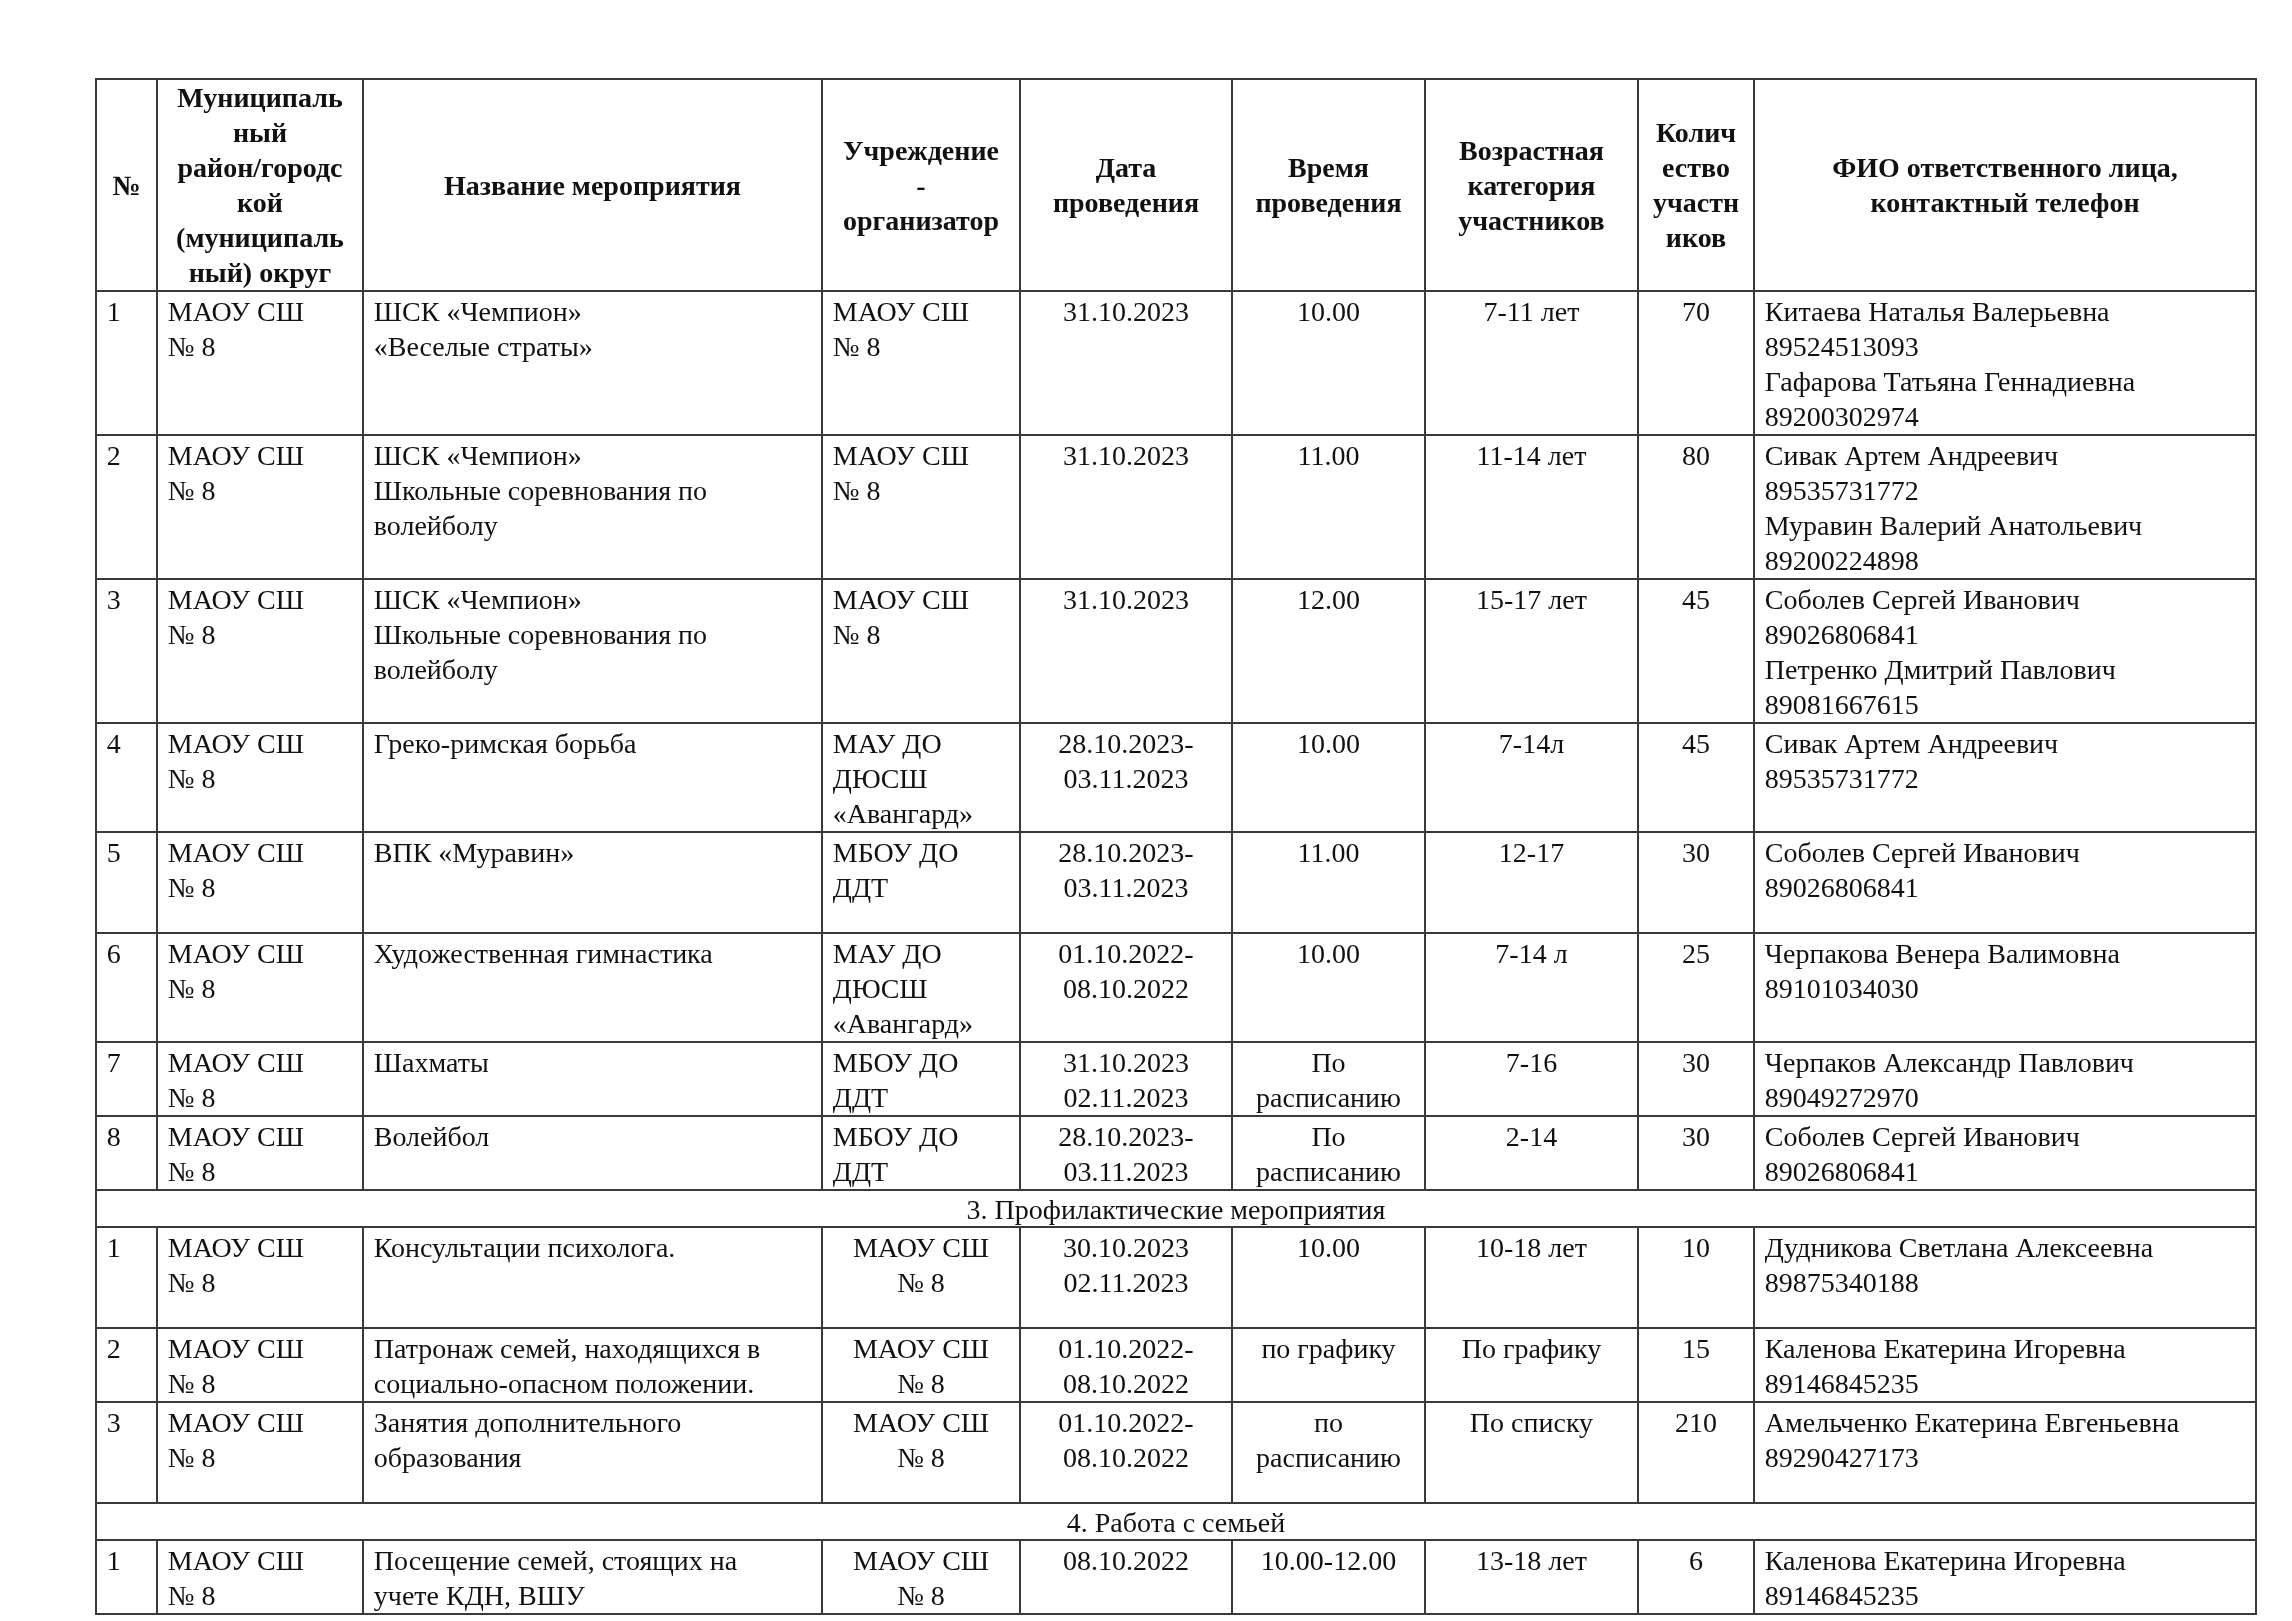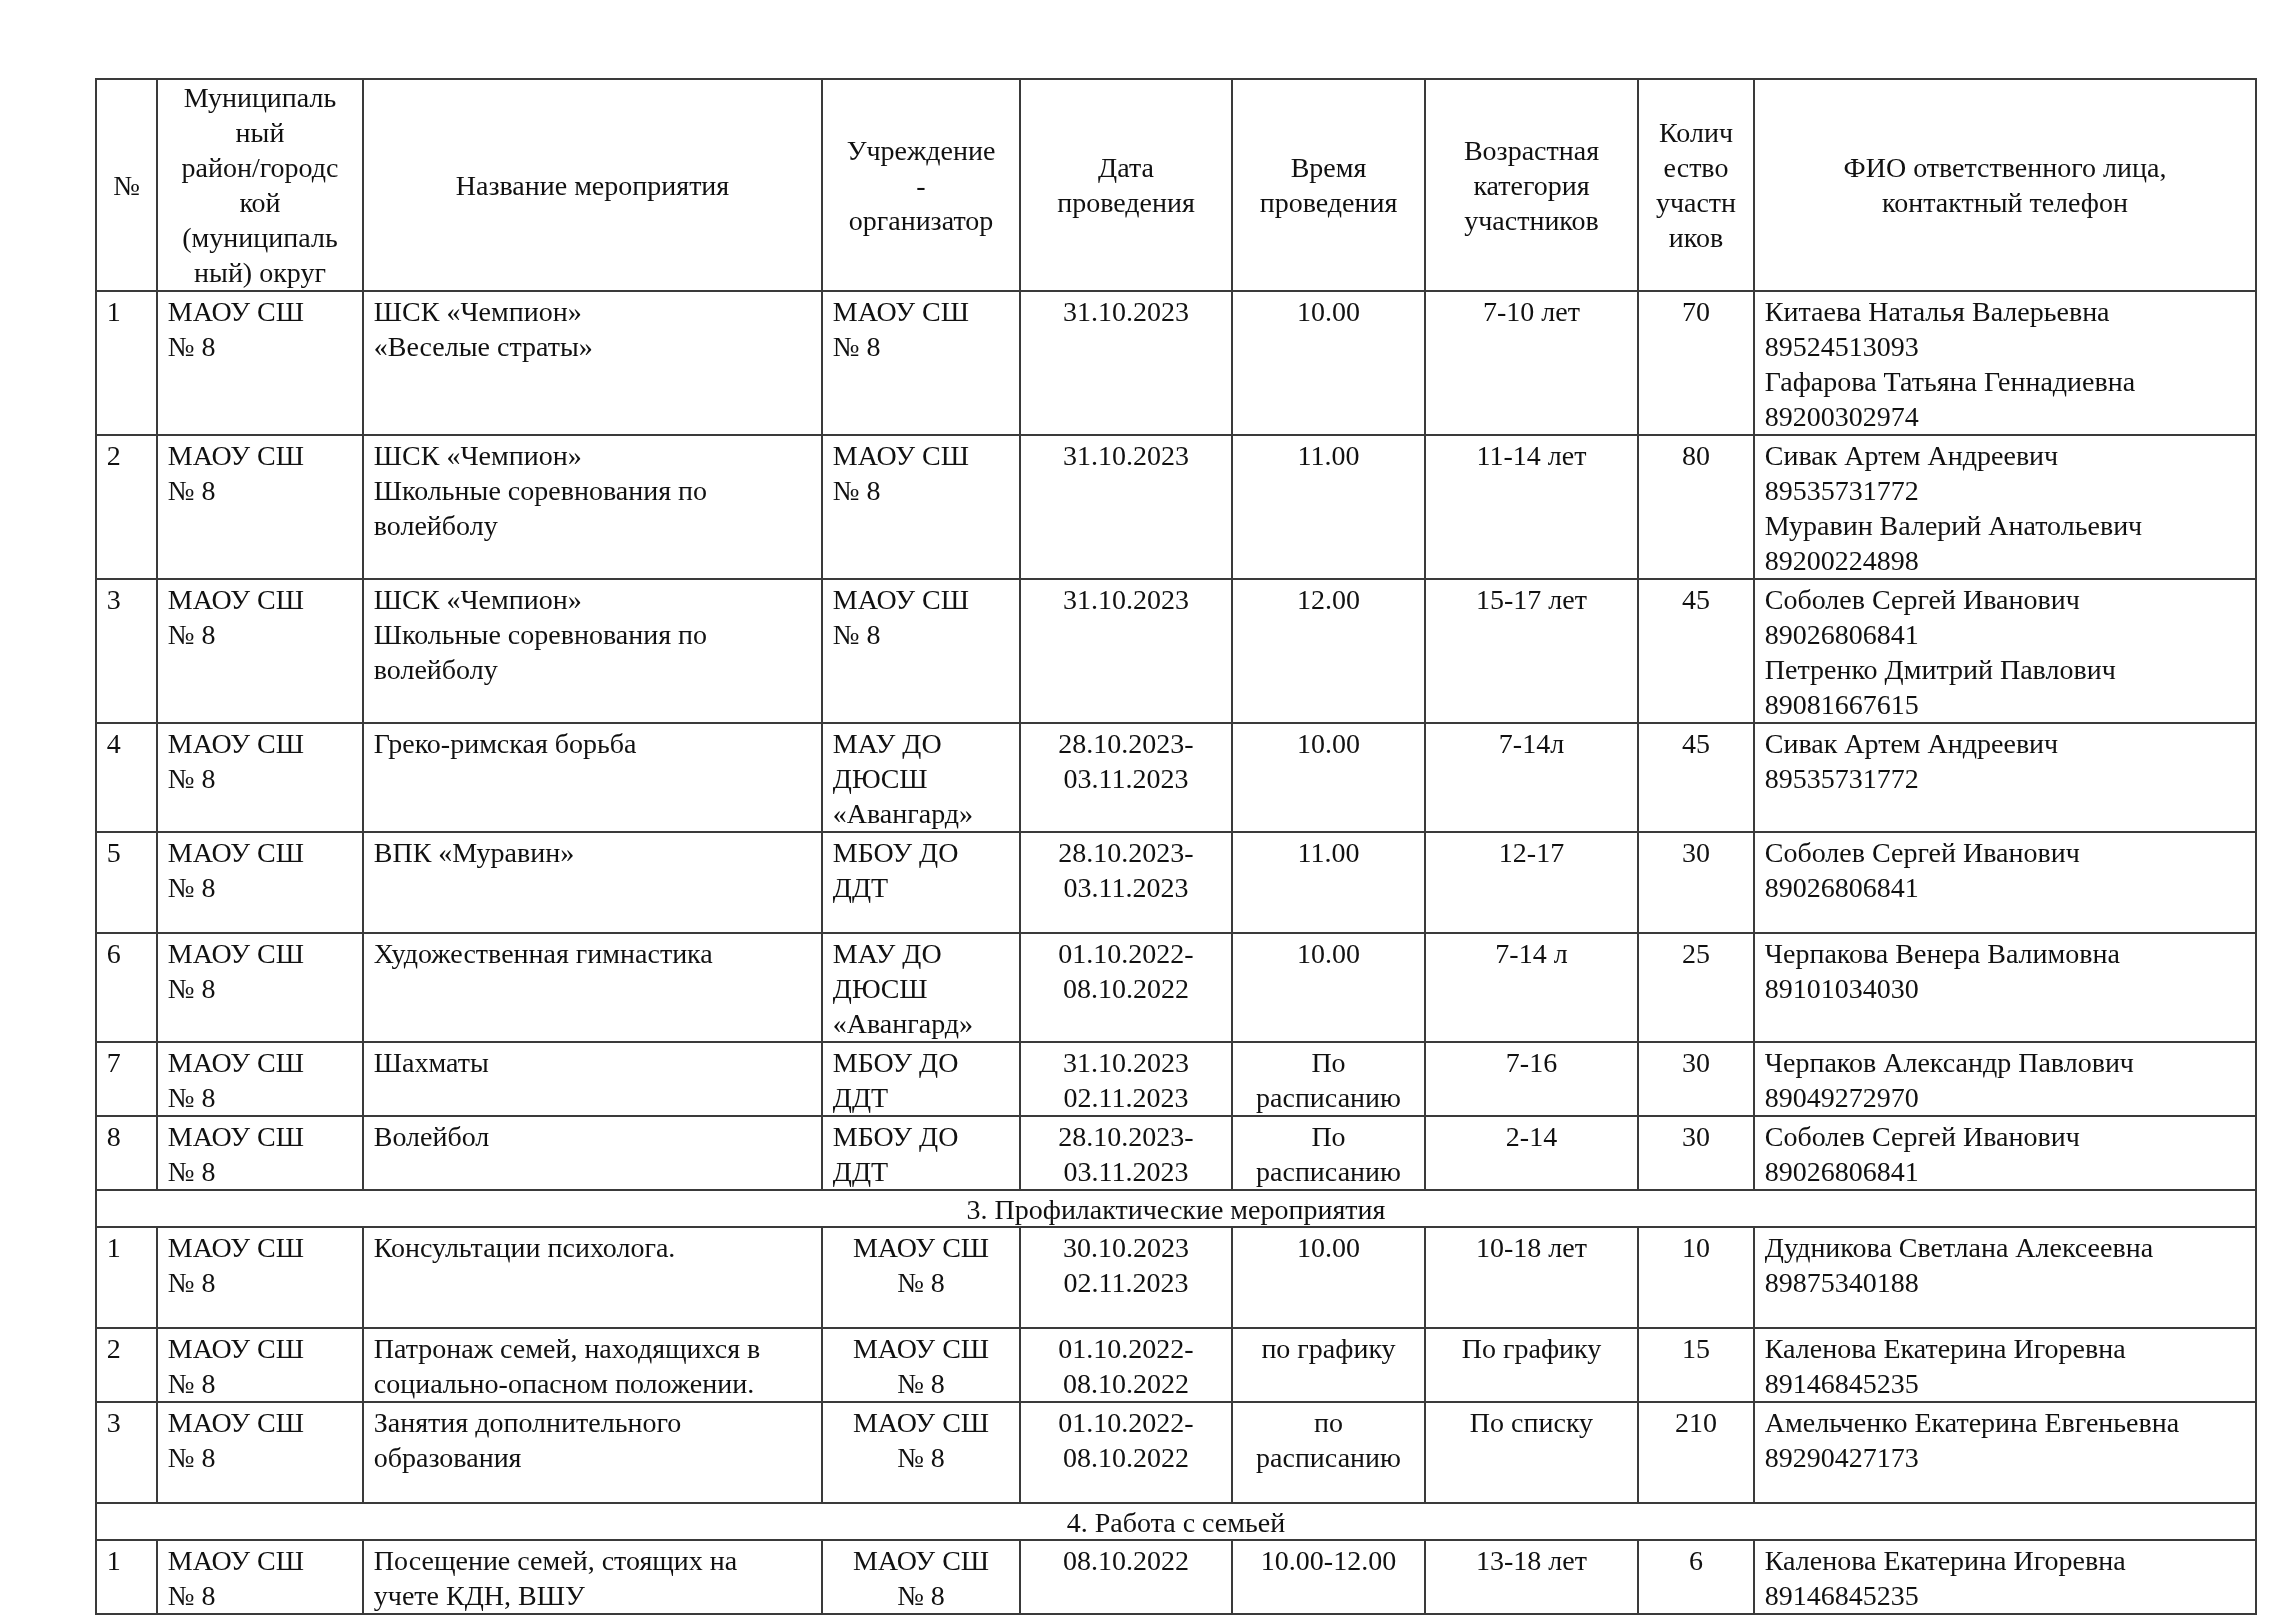--- a/index.html
+++ b/index.html
@@ -12,21 +12,21 @@
     font-size: 28px; line-height: 35px;
   }
   table.plan td, table.plan th {
     border: 2px solid #3a3a3a;
     vertical-align: top;
     padding: 2px 9.8px 0 9.8px;
     font-weight: normal;
     overflow: hidden;
     white-space: pre-line;
   }
-  table.plan th { vertical-align: middle; padding: 0 5.9px; }
+  table.plan th { vertical-align: middle; padding: 0 5.9px; font-weight: bold; }
   .c { text-align: center; border-radius: 9px; }
   .l { text-align: left; }
   .sec td { text-align: center; font-weight: bold; padding: 0; line-height: 33px; margin-top: 9px; }
   .h-head { height: 204px; }
   .h142 { height: 135px; }
   .h107 { height: 101px; }
   .h72 { height: 67px; }
   .h36 { height: 32px; }
 </style>
 </head>
@@ -76,21 +76,21 @@
       <tr class="h142">
         <td class="l">1</td>
         <td class="l">МАОУ СШ
 № 8</td>
         <td class="l">ШСК «Чемпион»
  «Веселые страты»</td>
         <td class="l">МАОУ СШ
 № 8</td>
         <td class="c">31.10.2023</td>
         <td class="c">10.00</td>
-        <td class="c">7-10 лет</td>
+        <td class="c">7-11 лет</td>
         <td class="c">70</td>
         <td class="l">Китаева Наталья Валерьевна
 89524513093
 Гафарова Татьяна Геннадиевна
 89200302974</td>
       </tr>
       <tr class="h142">
         <td class="l">2</td>
         <td class="l">МАОУ СШ
 № 8</td>

